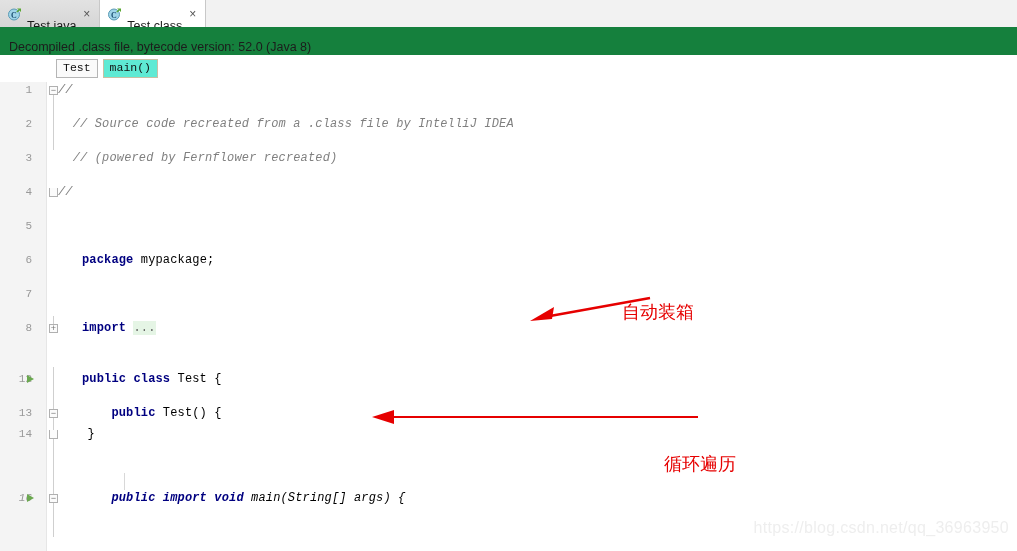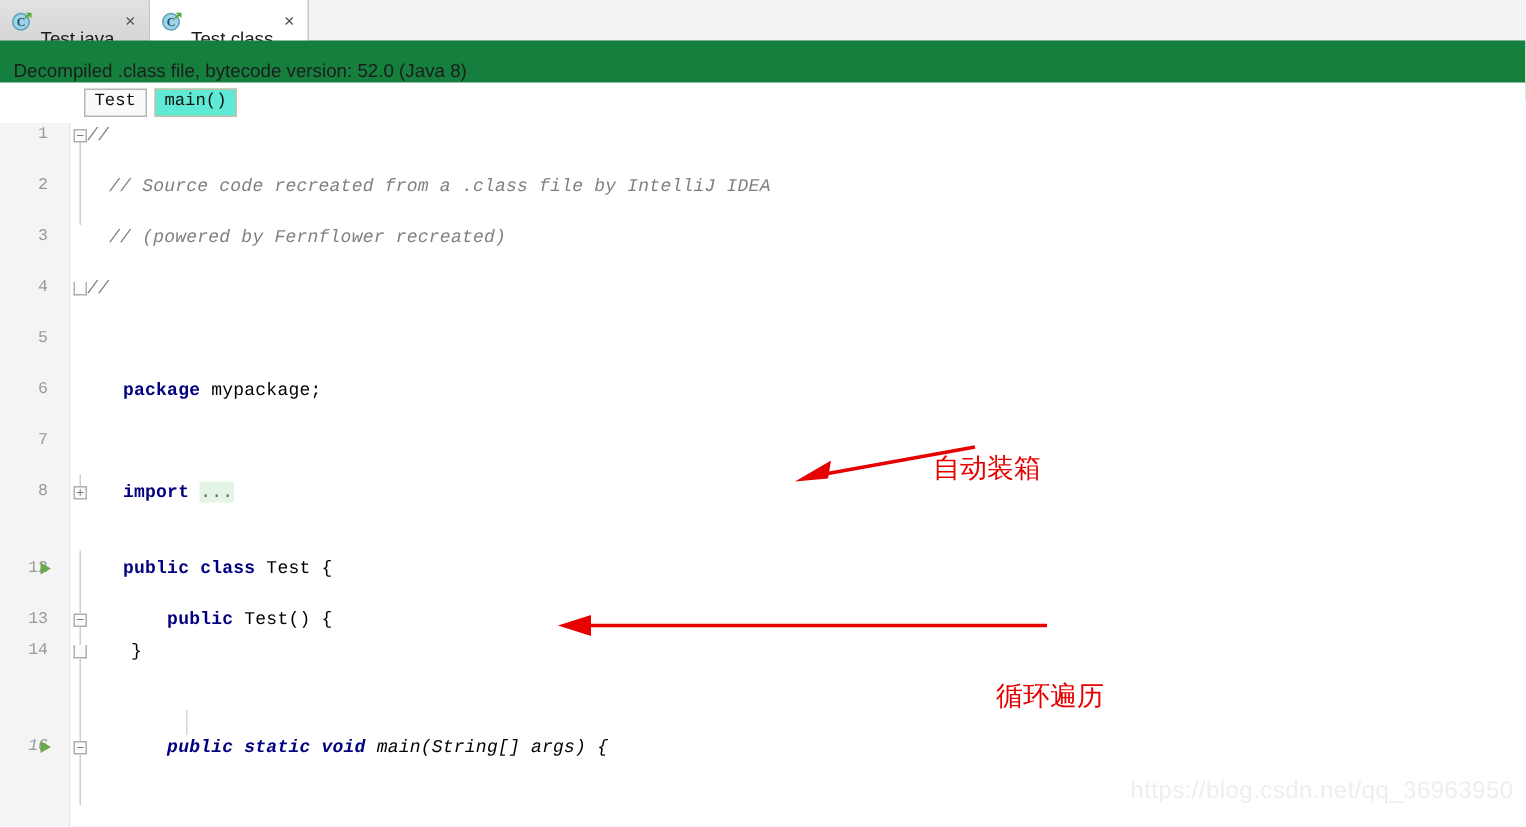--- a/index.html
+++ b/index.html
@@ -287,21 +287,21 @@
         <div class="line" style="top: 17px;"><span class="lineno">2</span><span class="code"><span class="cmt">  // Source code recreated from a .class file by IntelliJ IDEA</span></span></div>
         <div class="line" style="top: 34px;"><span class="lineno">3</span><span class="code"><span class="cmt">  // (powered by Fernflower recreated)</span></span></div>
         <div class="line" style="top: 51px;"><span class="lineno">4</span><span class="foldmark end"></span><span class="code"><span class="cmt">//</span></span></div>
         <div class="line" style="top: 68px;"><span class="lineno">5</span><span class="code"></span></div>
         <div class="line" style="top: 85px;"><span class="lineno">6</span><span class="code"><span class="kw">package</span><span> mypackage;</span></span></div>
         <div class="line" style="top: 102px;"><span class="lineno">7</span><span class="code"></span></div>
         <div class="line" style="top: 119px;"><span class="lineno">8</span><span class="foldmark plus"></span><span class="code"><span class="kw">import</span><span> </span><span class="fold-ellipsis">...</span></span></div>
         <div class="line" style="top: 153px;"><span class="lineno">12</span><span class="runmark"></span><span class="code"><span class="kw">public class</span><span> Test {</span></span></div>
         <div class="line" style="top: 170px;"><span class="lineno">13</span><span class="foldmark minus"></span><span class="code"><span>    </span><span class="kw">public</span><span> Test() {</span></span></div>
         <div class="line" style="top: 174px;"><span class="lineno">14</span><span class="foldmark end"></span><span class="code"><span>    }</span></span></div>
-        <div class="line" style="top: 221px; font-style: italic;"><span class="lineno">16</span><span class="runmark"></span><span class="foldmark minus"></span><span class="code"><span>    </span><span class="kw">public static void</span><span> main(String[] args) {</span></span></div>
+        <div class="line" style="top: 221px; font-style: italic;"><span class="lineno">16</span><span class="runmark"></span><span class="foldmark minus"></span><span class="code"><span>    </span><span class="kw">public import void</span><span> main(String[] args) {</span></span></div>
       </div>
 
     <svg class="anno" style="left:528px; top:214px; width:130px; height:28px;">
       <line x1="122" y1="2" x2="22" y2="20" stroke="#e60000" stroke-width="2.4"></line>
       <polygon points="2,25 26,11 24,23" fill="#e60000"></polygon>
     </svg>
     <span class="anno-text" style="left:622px; top:218px;">自动装箱</span>
 
     <svg class="anno" style="left:370px; top:325px; width:330px; height:18px;">
       <line x1="328" y1="10" x2="20" y2="10" stroke="#e60000" stroke-width="2.2"></line>

